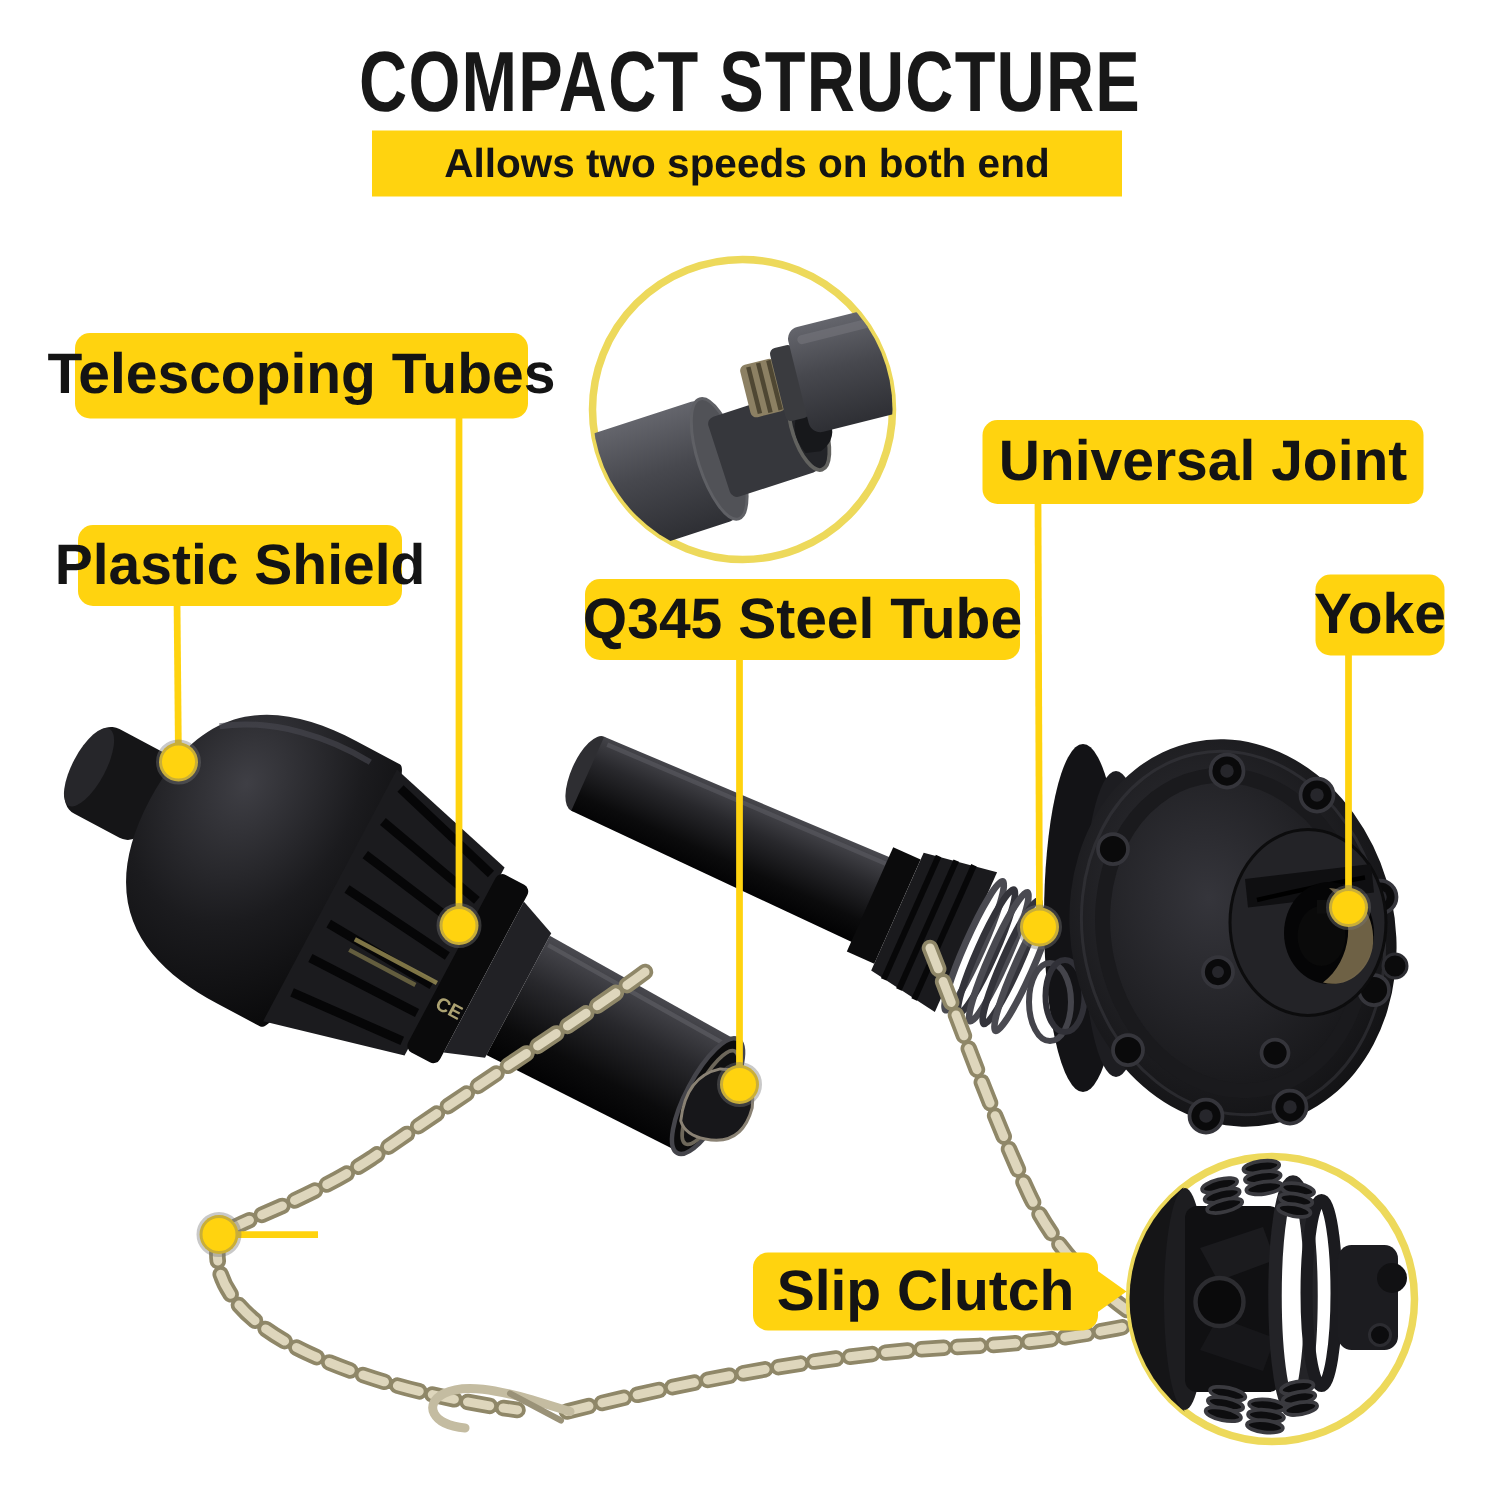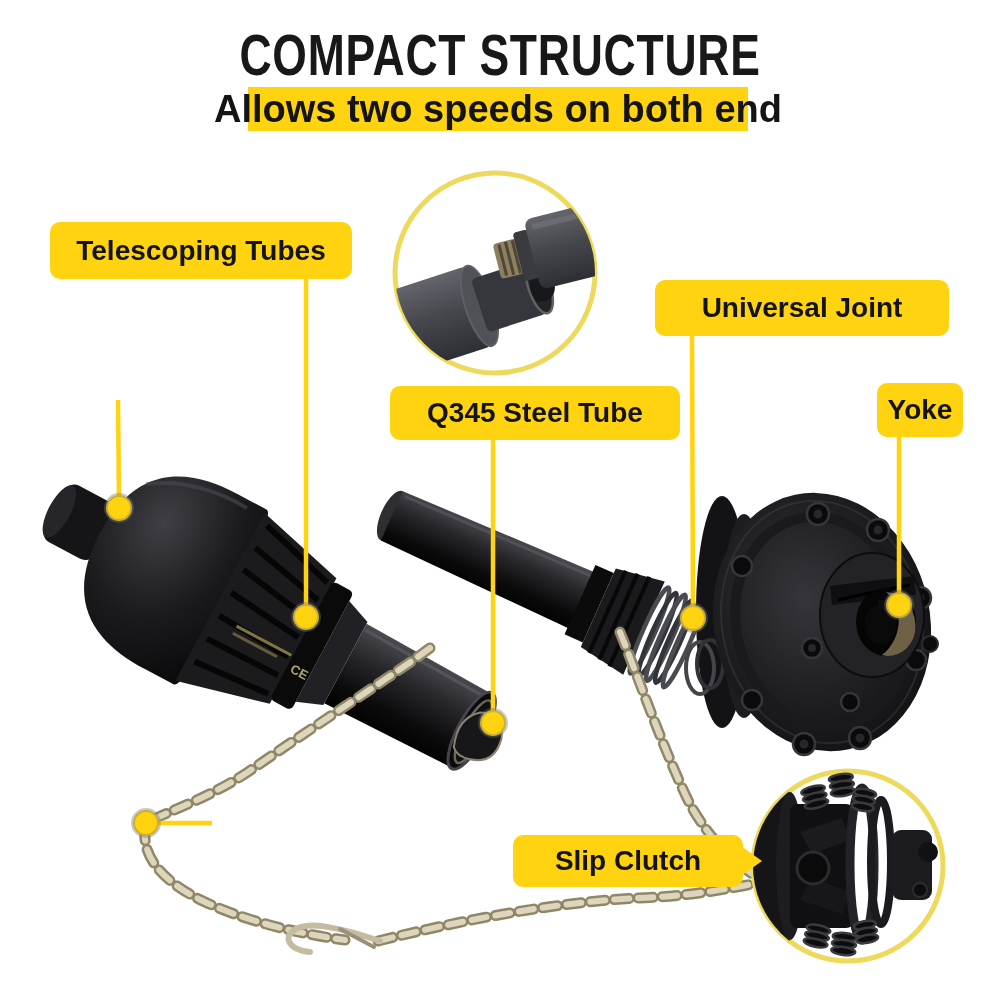--- a/index.html
+++ b/index.html
@@ -14,34 +14,34 @@
   .stage{position:relative;width:1000px;height:1000px;background:var(--background);overflow:hidden}
   .title{
     position:absolute;left:0;right:0;top:22px;text-align:center;
     font-size:57px;font-weight:700;color:var(--title);
     transform:scaleX(0.78);letter-spacing:1px;white-space:nowrap;z-index:5;
   }
   .subtitle{
     position:absolute;left:248px;top:87px;width:500px;height:44px;
     background:var(--accent);color:var(--label-text);
     display:flex;align-items:center;justify-content:center;
-    font-size:38px;font-weight:700;z-index:5;white-space:nowrap;
+    font-size:27px;font-weight:700;z-index:5;white-space:nowrap;
   }
   .tag{
     position:absolute;background:var(--accent);color:var(--label-text);
     display:flex;align-items:center;justify-content:center;
-    font-size:28px;font-weight:700;border-radius:10px;z-index:6;white-space:nowrap;
+    font-size:38px;font-weight:700;border-radius:10px;z-index:6;white-space:nowrap;
   }
   #tag-telescoping{left:50px;top:222px;width:302px;height:57px}
   #tag-plastic{left:52px;top:350px;width:216px;height:54px}
   #tag-q345{left:390px;top:386px;width:290px;height:54px}
   #tag-universal{left:655px;top:280px;width:294px;height:56px}
   #tag-yoke{left:877px;top:383px;width:86px;height:54px}
   #tag-security{left:212px;top:795px;width:228px;height:53px}
-  #tag-slip{left:513px;top:835px;width:230px;height:52px}
+  #tag-slip{left:502px;top:835px;width:230px;height:52px}
   #tag-slip::after{
     content:'';position:absolute;right:-19px;top:50%;transform:translateY(-50%);
     border-top:15px solid transparent;border-bottom:15px solid transparent;
     border-left:21px solid var(--accent);
   }
   svg.art{position:absolute;left:0;top:0;z-index:1}
 </style>
 </head>
 <body>
 
@@ -289,18 +289,19 @@
       <circle cx="306" cy="617" r="13"></circle>
       <circle cx="119" cy="508" r="13"></circle>
       <circle cx="493" cy="723" r="13"></circle>
       <circle cx="693" cy="618" r="13"></circle>
       <circle cx="899" cy="605" r="13"></circle>
       <circle cx="146" cy="823" r="13"></circle>
     </g>
   </svg>
 
   <div class="tag" id="tag-telescoping">Telescoping Tubes</div>
+  <div class="tag" id="tag-plastic">Plastic Shield</div>
   <div class="tag" id="tag-q345">Q345 Steel Tube</div>
   <div class="tag" id="tag-universal">Universal Joint</div>
   <div class="tag" id="tag-yoke">Yoke</div>
   <div class="tag" id="tag-slip">Slip Clutch</div>
 
 </div>
 
 </body></html>

